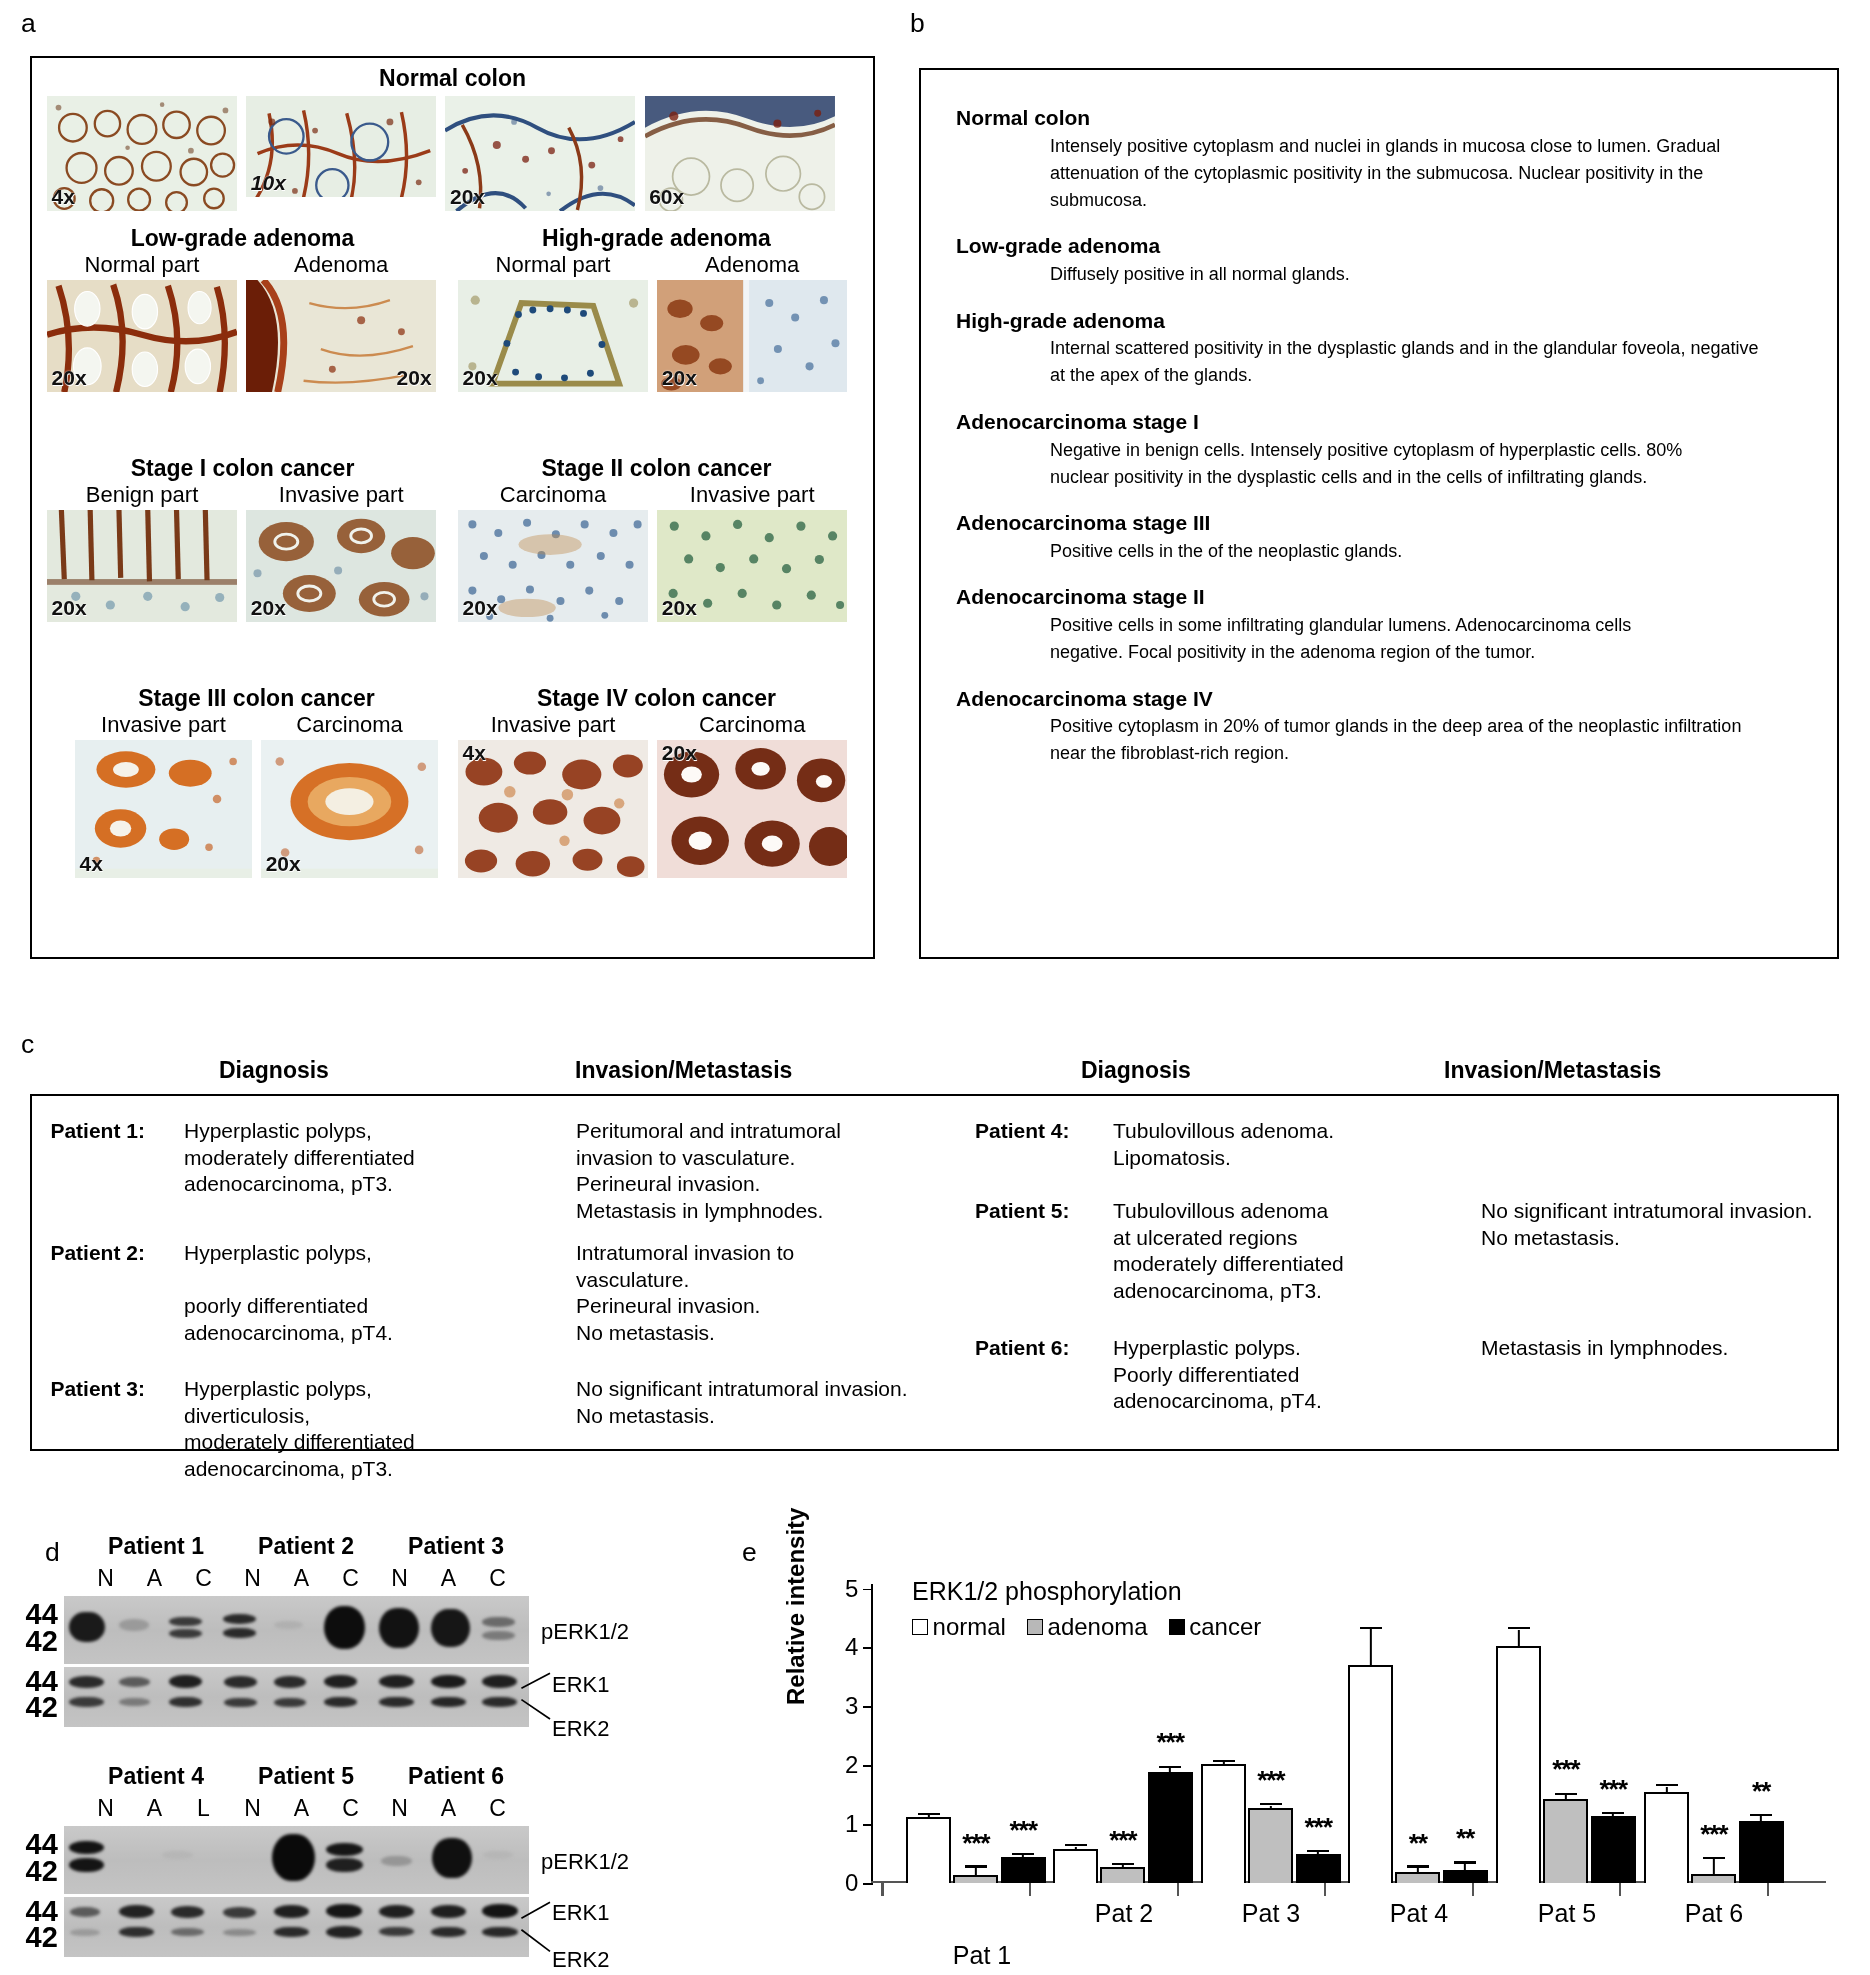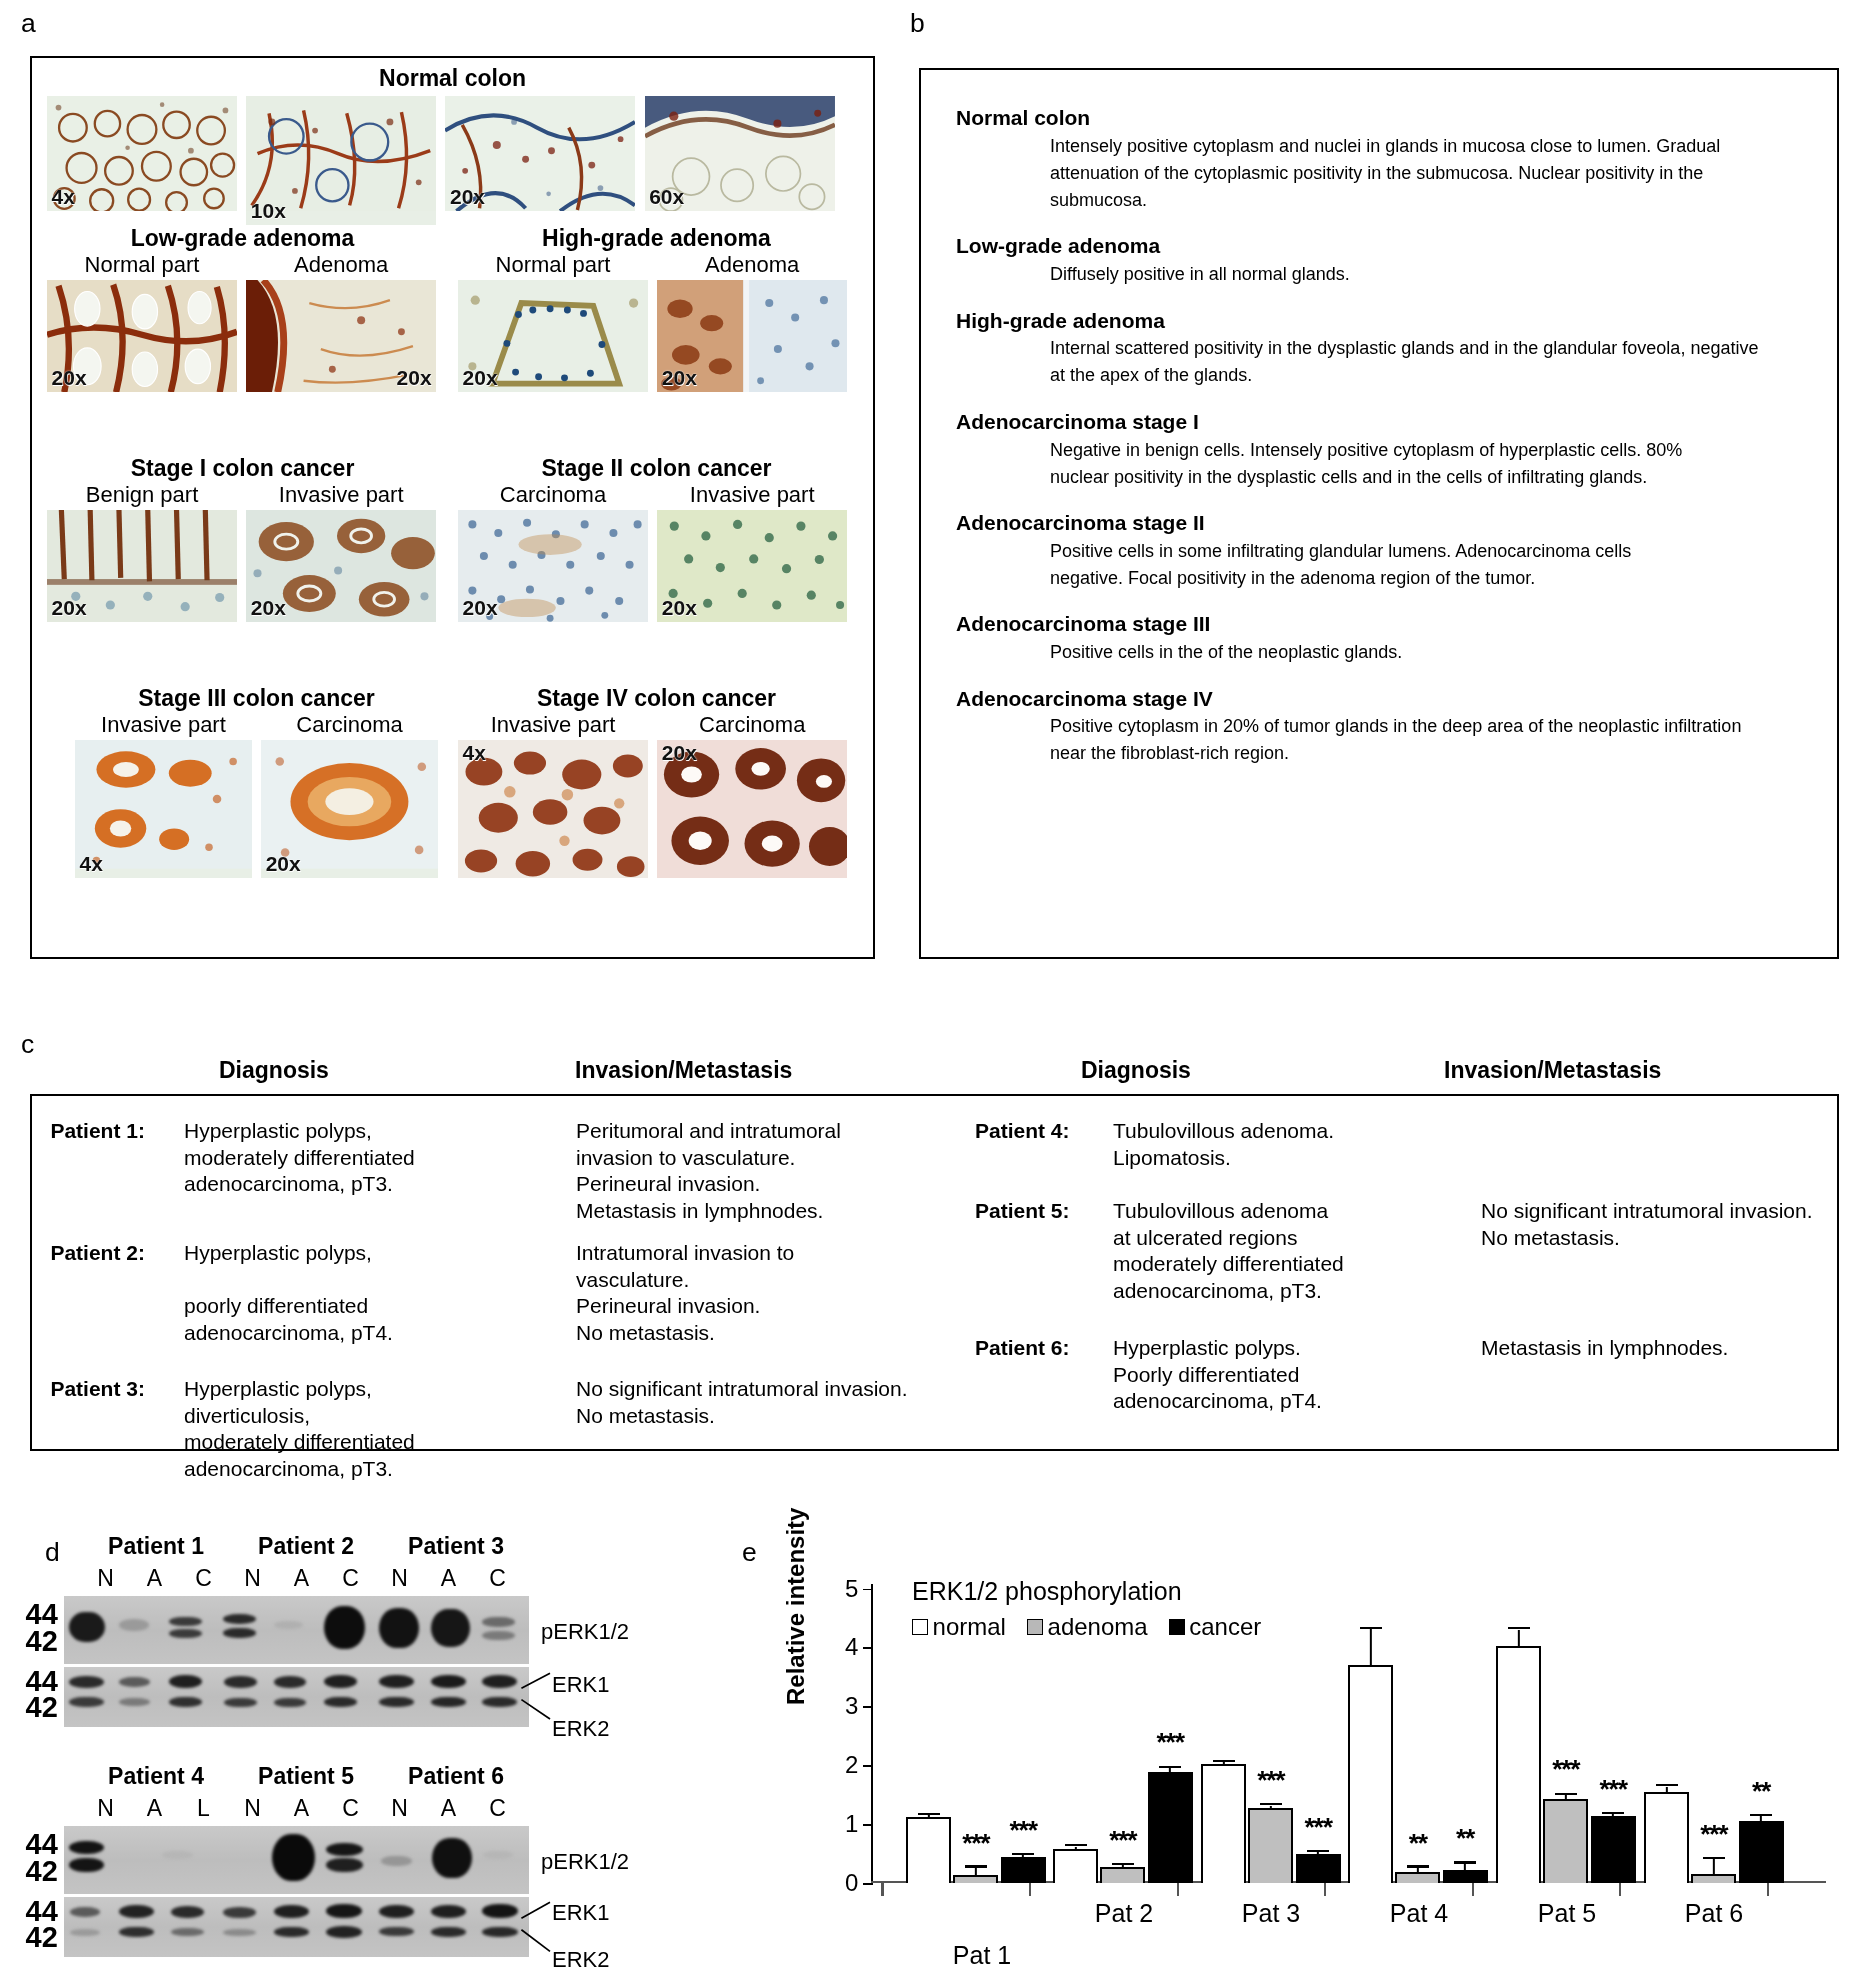--- a/index.html
+++ b/index.html
@@ -254,21 +254,21 @@
           <g fill="#6b3a1c" opacity="0.55">
             <circle cx="20" cy="20" r="5"></circle>
               <circle cx="200" cy="15" r="4"></circle>
               <circle cx="310" cy="25" r="5"></circle>
             <circle cx="140" cy="90" r="4"></circle>
               <circle cx="250" cy="95" r="5"></circle>
           </g>
         </svg>
         <span class="mag mag-bl">4x</span>
       </div>
-      <div class="a-img" style="width:190px;height:129px;">
+      <div class="a-img" style="width:190px;height:101px;font-style:italic;">
         <svg class="tex" viewBox="0 0 330 200" preserveAspectRatio="none">
           <rect width="330" height="200" fill="#e7eee4"></rect>
           <g stroke="#9b3b18" fill="none" stroke-width="6">
             <path d="M10 190 Q60 120 40 30"></path>
               <path d="M95 195 Q120 110 100 25"></path>
             <path d="M180 190 Q200 120 175 30"></path>
               <path d="M265 195 Q290 115 270 28"></path>
             <path d="M20 100 Q90 70 160 100 Q230 130 320 95"></path>
           </g>
           <g stroke="#3a5a8c" fill="none" stroke-width="4">
@@ -689,26 +689,26 @@
     </div>
     <div class="b-block">
       <div class="b-head">High-grade adenoma</div>
       <div class="b-body" style="max-width:719px;">Internal scattered positivity in the dysplastic glands and in the glandular foveola, negative at the apex of the glands.</div>
     </div>
     <div class="b-block">
       <div class="b-head">Adenocarcinoma stage I</div>
       <div class="b-body" style="max-width:650px;">Negative in benign cells. Intensely positive cytoplasm of hyperplastic cells. 80% nuclear positivity in the dysplastic cells and in the cells of infiltrating glands.</div>
     </div>
     <div class="b-block">
+      <div class="b-head">Adenocarcinoma stage III</div>
+      <div class="b-body" style="max-width:679px;">Positive cells in the of the neoplastic glands.</div>
+    </div>
+    <div class="b-block">
       <div class="b-head">Adenocarcinoma stage II</div>
       <div class="b-body" style="max-width:621px;">Positive cells in some infiltrating glandular lumens. Adenocarcinoma cells negative. Focal positivity in the adenoma region of the tumor.</div>
-    </div>
-    <div class="b-block">
-      <div class="b-head">Adenocarcinoma stage III</div>
-      <div class="b-body" style="max-width:679px;">Positive cells in the of the neoplastic glands.</div>
     </div>
     <div class="b-block">
       <div class="b-head">Adenocarcinoma stage IV</div>
       <div class="b-body" style="max-width:730px;">Positive cytoplasm in 20% of tumor glands in the deep area of the neoplastic infiltration near the fibroblast-rich region.</div>
     </div>
   </div>
 </div>
 
 <div class="panel-letter" style="left:21px; top:1029px;">c</div>
 

